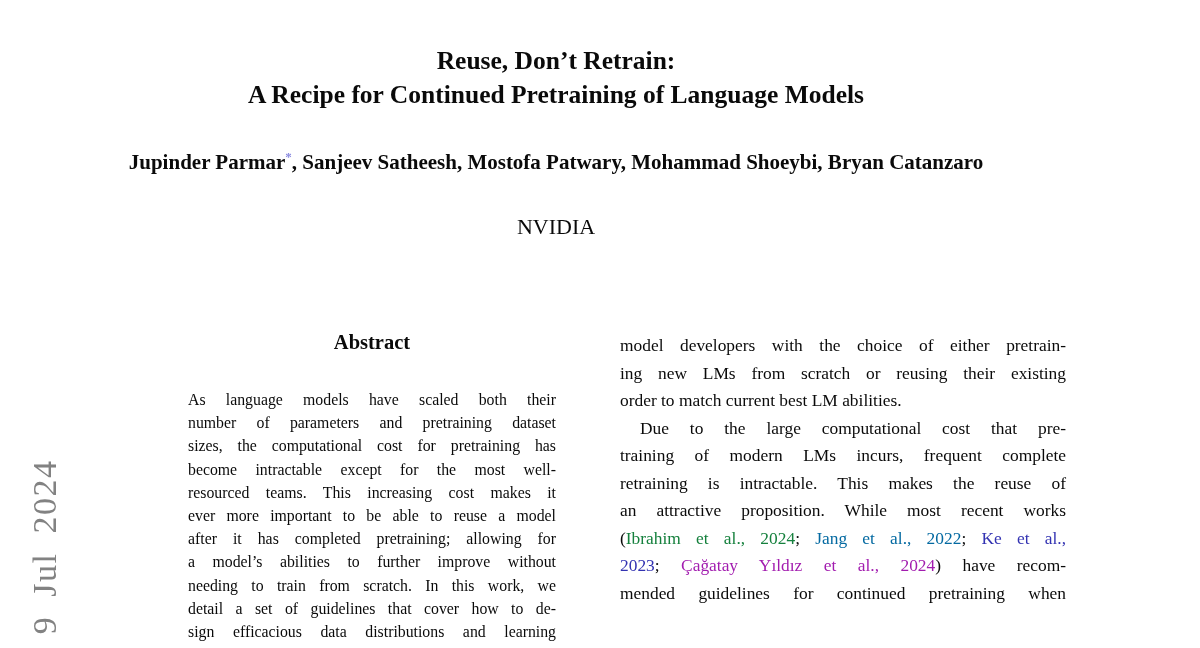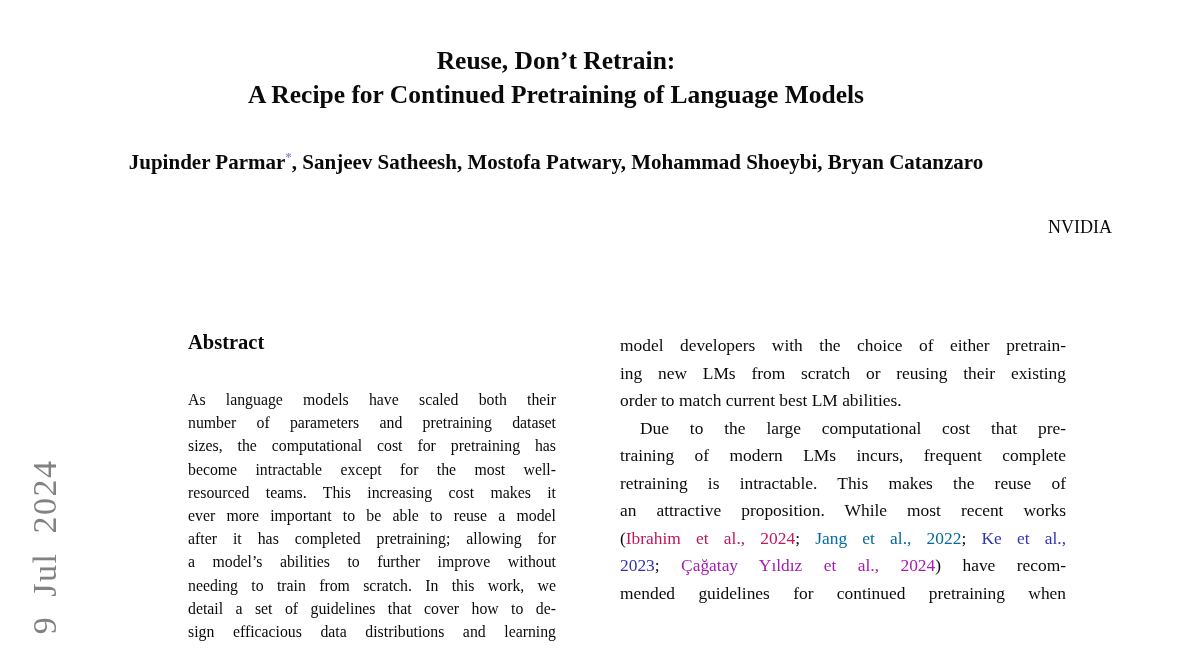--- a/index.html
+++ b/index.html
@@ -5,24 +5,24 @@
   html,body{margin:0;padding:0;background:#ffffff;}
   #page{
     position:relative;width:1200px;height:648px;overflow:hidden;
     background:#ffffff;color:#0a0a0a;
     font-family:"Liberation Serif","DejaVu Serif",serif;
   }
   .center{position:absolute;left:0;width:1112px;text-align:center;}
   #title{top:44px;font-size:25.5px;font-weight:bold;line-height:34px;}
   #authors{top:144px;font-size:21px;font-weight:bold;line-height:26px;}
   #authors .ast{font-size:13px;vertical-align:super;font-weight:bold;}
-  #affiliation{top:214px;font-size:18px;line-height:26px;text-align:right;}
+  #affiliation{top:214px;font-size:22px;line-height:26px;}
   #abstract-heading{
     position:absolute;left:188px;top:331px;width:368px;
-    text-align:left;font-size:20.5px;font-weight:bold;
+    text-align:center;font-size:20.5px;font-weight:bold;
   }
   #abstract-body{
     position:absolute;left:188px;top:388px;width:368px;
     font-size:15.8px;line-height:23.2px;
   }
   #right-column{
     position:absolute;left:620px;top:332px;width:446px;
     font-size:17.4px;line-height:27.5px;
   }
   .tl{white-space:nowrap;}
@@ -69,20 +69,20 @@
     </div>
 
   <div id="right-column">
       <div class="tl j"><span>model developers with the choice of either pretrain-</span></div>
       <div class="tl j"><span>ing new LMs from scratch or reusing their existing</span></div>
       <div class="tl"><span>order to match current best LM abilities.</span></div>
       <div class="tl j ind"><span>Due to the large computational cost that pre-</span></div>
       <div class="tl j"><span>training of modern LMs incurs, frequent complete</span></div>
       <div class="tl j"><span>retraining is intractable. This makes the reuse of</span></div>
       <div class="tl j"><span>an attractive proposition. While most recent works</span></div>
-      <div class="tl j"><span>(</span><span class="cite" style="color: #be185d;">Ibrahim et al., 2024</span><span>; </span><span class="cite" style="color: #0369a1; margin-top: 15px;">Jang et al., 2022</span><span>; </span><span class="cite" style="color: rgb(51, 51, 178);">Ke et al.,</span></div>
+      <div class="tl j"><span>(</span><span class="cite" style="color: #15803d;">Ibrahim et al., 2024</span><span>; </span><span class="cite" style="color: #0369a1; margin-top: 15px;">Jang et al., 2022</span><span>; </span><span class="cite" style="color: rgb(51, 51, 178);">Ke et al.,</span></div>
       <div class="tl j"><span class="cite" style="color: rgb(51, 51, 178);">2023</span><span>; </span><span class="cite" style="color: #a21caf;">Çağatay Yıldız et al., 2024</span><span>) have recom-</span></div>
       <div class="tl j"><span>mended guidelines for continued pretraining when</span></div>
     </div>
 
   <div id="arxiv-stamp" style="color: rgb(130, 130, 130);">] 9 Jul 2024</div>
 
 </div>
 
 </body></html>

